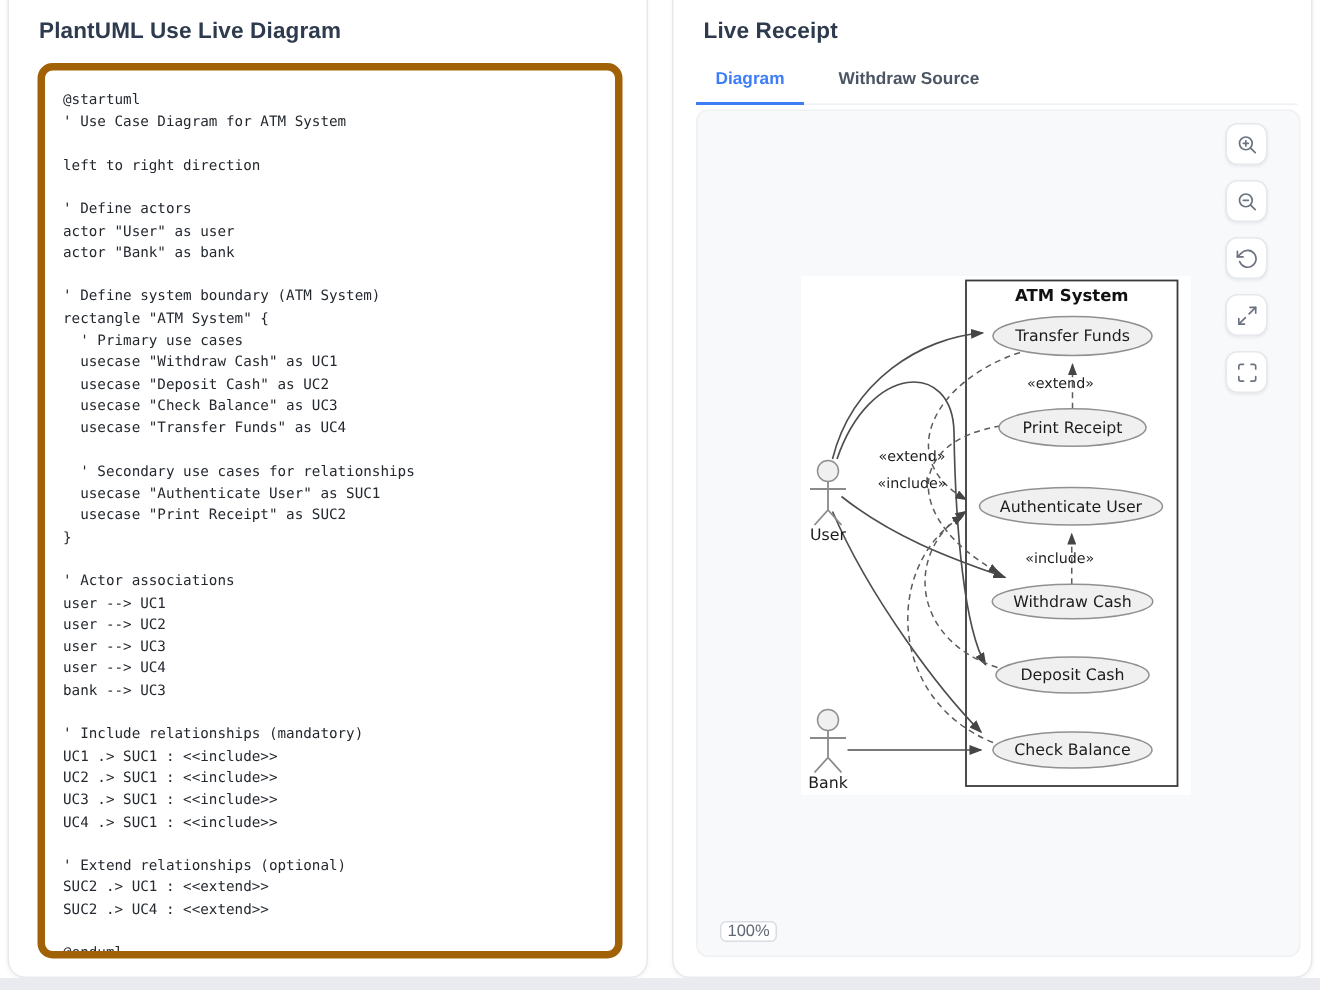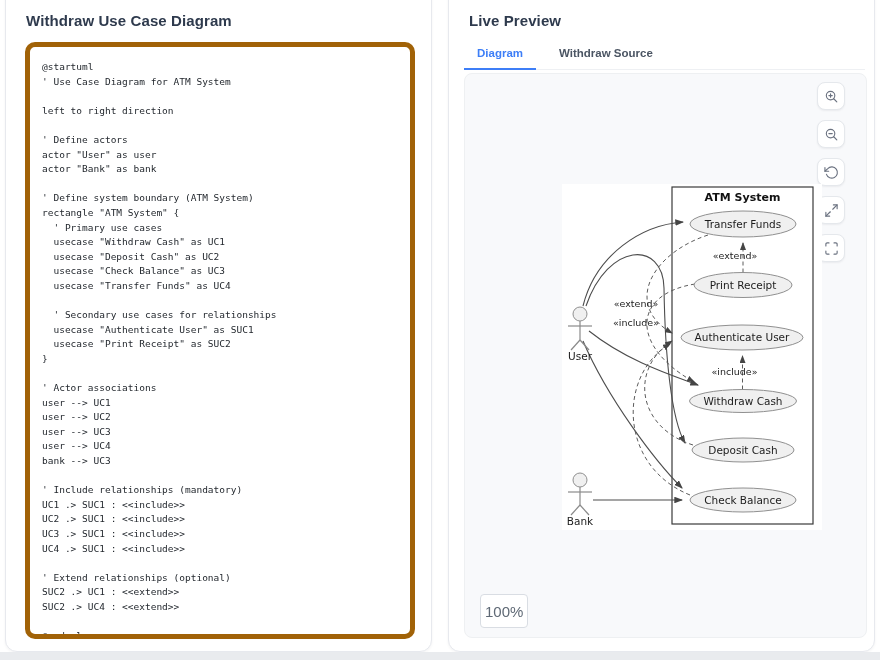--- a/index.html
+++ b/index.html
@@ -32,46 +32,46 @@
   
   .preview { position:absolute; left:15px; top:86px; width:403px; height:565px;
              background:#f8f9fb; border:1px solid #eef0f2; border-radius:8px; }
   .toolbar { position:absolute; top:8px; right:21px; display:flex; flex-direction:column; gap:10px; }
   .tool-btn { width:28px; height:28px; background:#fff; border:1px solid #e5e8ec; border-radius:8px;
               display:flex; align-items:center; justify-content:center;
               box-shadow:0 1px 2px rgba(16,24,40,.06); cursor:pointer; }
   .tool-btn svg { width:15px; height:15px; stroke:#6b7280; stroke-width:1.8; fill:none;
                   stroke-linecap:round; stroke-linejoin:round; }
 
-  .canvas { position:absolute; left:69px; top:110px; width:260px; height:346px; background:#fff;margin-left:28px; }
+  .canvas { position:absolute; left:69px; top:110px; width:260px; height:346px; background:#fff; }
   .canvas svg { display:block; width:260px; height:346px; }
 
-  .zoom-badge { position:absolute; left:15px; bottom:9px; min-width:30px; height:34px; padding:0 4px;
+  .zoom-badge { position:absolute; left:15px; bottom:9px; min-width:30px; height:14px; padding:0 4px;
                 background:#fff; border:1px solid #d9dde3; border-radius:4px;
                 display:flex; align-items:center; justify-content:center;
-                font-size:15px; color:#5f6975; }
+                font-size:11px; color:#5f6975; }
 
   .bottom-strip { position:absolute; left:0; top:652px; width:880px; height:8px; background:#e9ebee; }
 
   
   .uml-txt  { font-family:"DejaVu Sans", sans-serif; font-size:10.5px; fill:#1c1c1c; }
   .uml-ster { font-family:"DejaVu Sans", sans-serif; font-size:9.5px;  fill:#1c1c1c; }
   .uml-bold { font-family:"DejaVu Sans", sans-serif; font-size:11px; font-weight:bold; fill:#111; }
   .uml-solid  { stroke:#4d4d4d; stroke-width:1.1; fill:none; }
   .uml-dashed { stroke:#5c5c5c; stroke-width:1; fill:none; stroke-dasharray:4 3; }
   .uml-shape  { fill:#f0f0f0; stroke:#909090; stroke-width:1; }
   .uml-actorline { stroke:#8a8a8a; stroke-width:1.2; fill:none; }
 </style>
 </head>
 <body>
 
 <div class="page">
 
   <section class="card card-left">
-    <h2 class="panel-title">Withdraw Use Case Diagram</h2>
+    <h2 class="panel-title">PlantUML Use Live Diagram</h2>
     <div class="code-card">
       <pre>@startuml
 ' Use Case Diagram for ATM System
 
 left to right direction
 
 ' Define actors
 actor "User" as user
 actor "Bank" as bank
 
@@ -103,21 +103,21 @@
 
 ' Extend relationships (optional)
 SUC2 .&gt; UC1 : &lt;&lt;extend&gt;&gt;
 SUC2 .&gt; UC4 : &lt;&lt;extend&gt;&gt;
 
 @enduml</pre>
     </div>
   </section>
 
   <section class="card card-right">
-    <h2 class="panel-title">Live Preview</h2>
+    <h2 class="panel-title">Live Receipt</h2>
 
     <div class="tabbar">
       <div class="tab active">Diagram</div>
       <div class="tab">Withdraw Source</div>
     </div>
 
     <div class="preview">
 
       <div class="toolbar">
         <div class="tool-btn">

